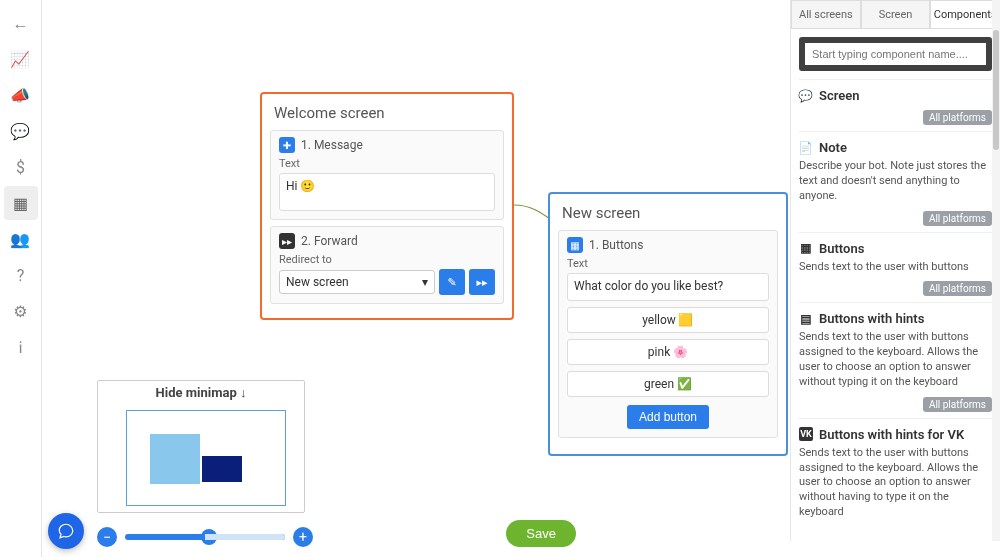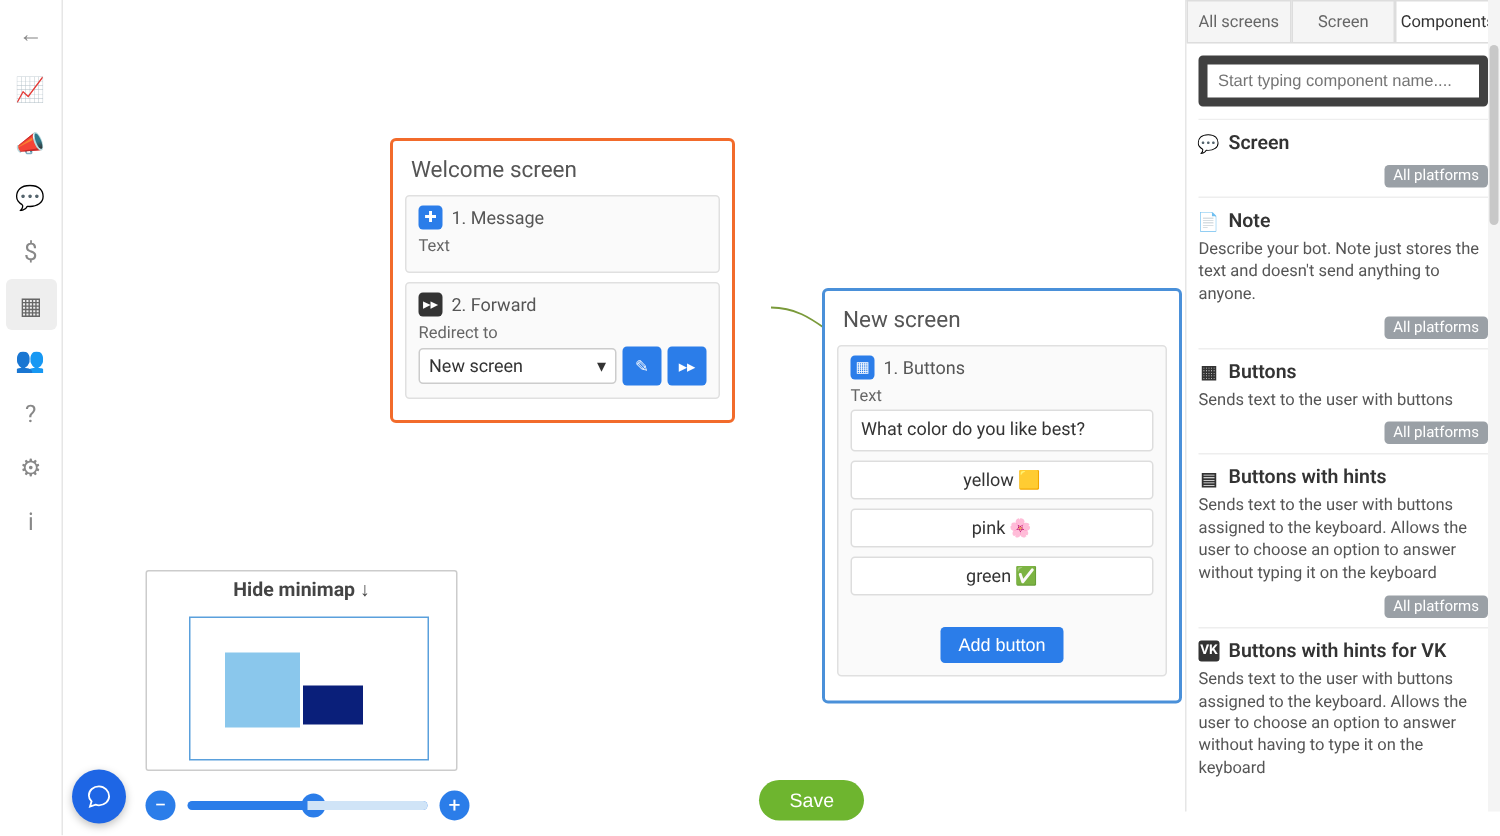--- a/index.html
+++ b/index.html
@@ -8,36 +8,36 @@
   
   .sidebar { position: absolute; left: 0; top: 0; width: 42px; height: 557px; background: #fff; border-right: 1px solid #e6e6e6; display: flex; flex-direction: column; align-items: center; padding-top: 6px; }
   .sidebar .sb-item { width: 34px; height: 34px; display: flex; align-items: center; justify-content: center; margin-bottom: 2px; border-radius: 4px; color: #888; cursor: pointer; font-size: 16px; }
   .sidebar .sb-item.active { background: #eee; color: #666; }
 
   
   .canvas { position: absolute; left: 42px; top: 0; right: 210px; bottom: 0; background: #fff; }
 
   
   .node { position: absolute; background: #fff; border-radius: 4px; }
-  .welcome { left: 218px; top: 92px; width: 230px; border: 2px solid #f26b2b; padding: 6px 8px 8px; }
+  .welcome { left: 218px; top: 92px; width: 254px; border: 2px solid #f26b2b; padding: 6px 8px 8px; }
   .new-screen { left: 506px; top: 192px; width: 240px; border: 2px solid #4a90d9; padding: 6px 8px 10px; }
   .node-title { font-size: 15px; color: #555; margin: 4px 0 8px 4px; }
   .section { border: 1px solid #e0e0e0; border-radius: 3px; padding: 6px 8px 8px; margin-bottom: 6px; background: #fafafa; }
   .sec-head { display: flex; align-items: center; font-size: 12px; color: #555; margin-bottom: 4px; gap: 6px; }
   .sec-icon { width: 16px; height: 16px; background: #2b7de9; border-radius: 3px; display: inline-flex; align-items: center; justify-content: center; color: #fff; font-size: 10px; }
   .sec-icon.dark { background: #333; }
   .sec-icon.grid { background: #2b7de9; }
   .label-sm { font-size: 11px; color: #666; margin-bottom: 3px; }
   .textbox { width: 100%; border: 1px solid #ddd; border-radius: 3px; background: #fff; padding: 5px 6px; font-size: 12px; min-height: 28px; }
   .textbox.tall { min-height: 38px; }
   .select-row { display: flex; gap: 4px; align-items: center; }
   .select { flex: 1; border: 1px solid #ccc; border-radius: 3px; background: #fff; padding: 4px 6px; font-size: 12px; display: flex; justify-content: space-between; align-items: center; }
   .icon-btn { width: 26px; height: 26px; background: #2b7de9; border-radius: 3px; color: #fff; display: flex; align-items: center; justify-content: center; font-size: 11px; cursor: pointer; }
   .opt-btn { width: 100%; border: 1px solid #ddd; border-radius: 3px; background: #fff; padding: 5px; text-align: center; font-size: 12px; margin-top: 6px; cursor: pointer; }
-  .add-btn-small { background: #2b7de9; color: #fff; border: none; border-radius: 3px; padding: 5px 12px; font-size: 12px; margin-top: 21px; cursor: pointer; display: block; margin-left: auto; margin-right: auto; }
+  .add-btn-small { background: #2b7de9; color: #fff; border: none; border-radius: 3px; padding: 5px 12px; font-size: 12px; margin-top: 8px; cursor: pointer; display: block; margin-left: auto; margin-right: auto; }
 
   
   .connector { position: absolute; left: 472px; top: 200px; width: 70px; height: 40px; pointer-events: none; }
 
   
   .minimap { position: absolute; left: 55px; top: 380px; width: 208px; border: 1px solid #ccc; border-radius: 2px; background: #fff; font-weight: bold; }
   .minimap-title { text-align: center; font-size: 13px; color: #444; padding: 4px 0; }
   .minimap-body { height: 108px; position: relative; }
   .mm-frame { position: absolute; left: 28px; top: 6px; width: 160px; height: 96px; border: 1px solid #5aa0dc; }
   .mm-box1 { position: absolute; left: 52px; top: 30px; width: 50px; height: 50px; background: #8ac7ec; }
@@ -100,20 +100,21 @@
 
   <div class="node welcome">
     <div class="node-title">Welcome screen</div>
 
     <div class="section">
       <div class="sec-head">
         <span class="sec-icon">✚</span>
         <span>1. Message</span>
       </div>
       <div class="label-sm">Text</div>
+      <div class="textbox tall">Hi  🙂</div>
     </div>
 
     <div class="section">
       <div class="sec-head">
         <span class="sec-icon dark">▸▸</span>
         <span>2. Forward</span>
       </div>
       <div class="label-sm">Redirect to</div>
       <div class="select-row">
         <div class="select">

